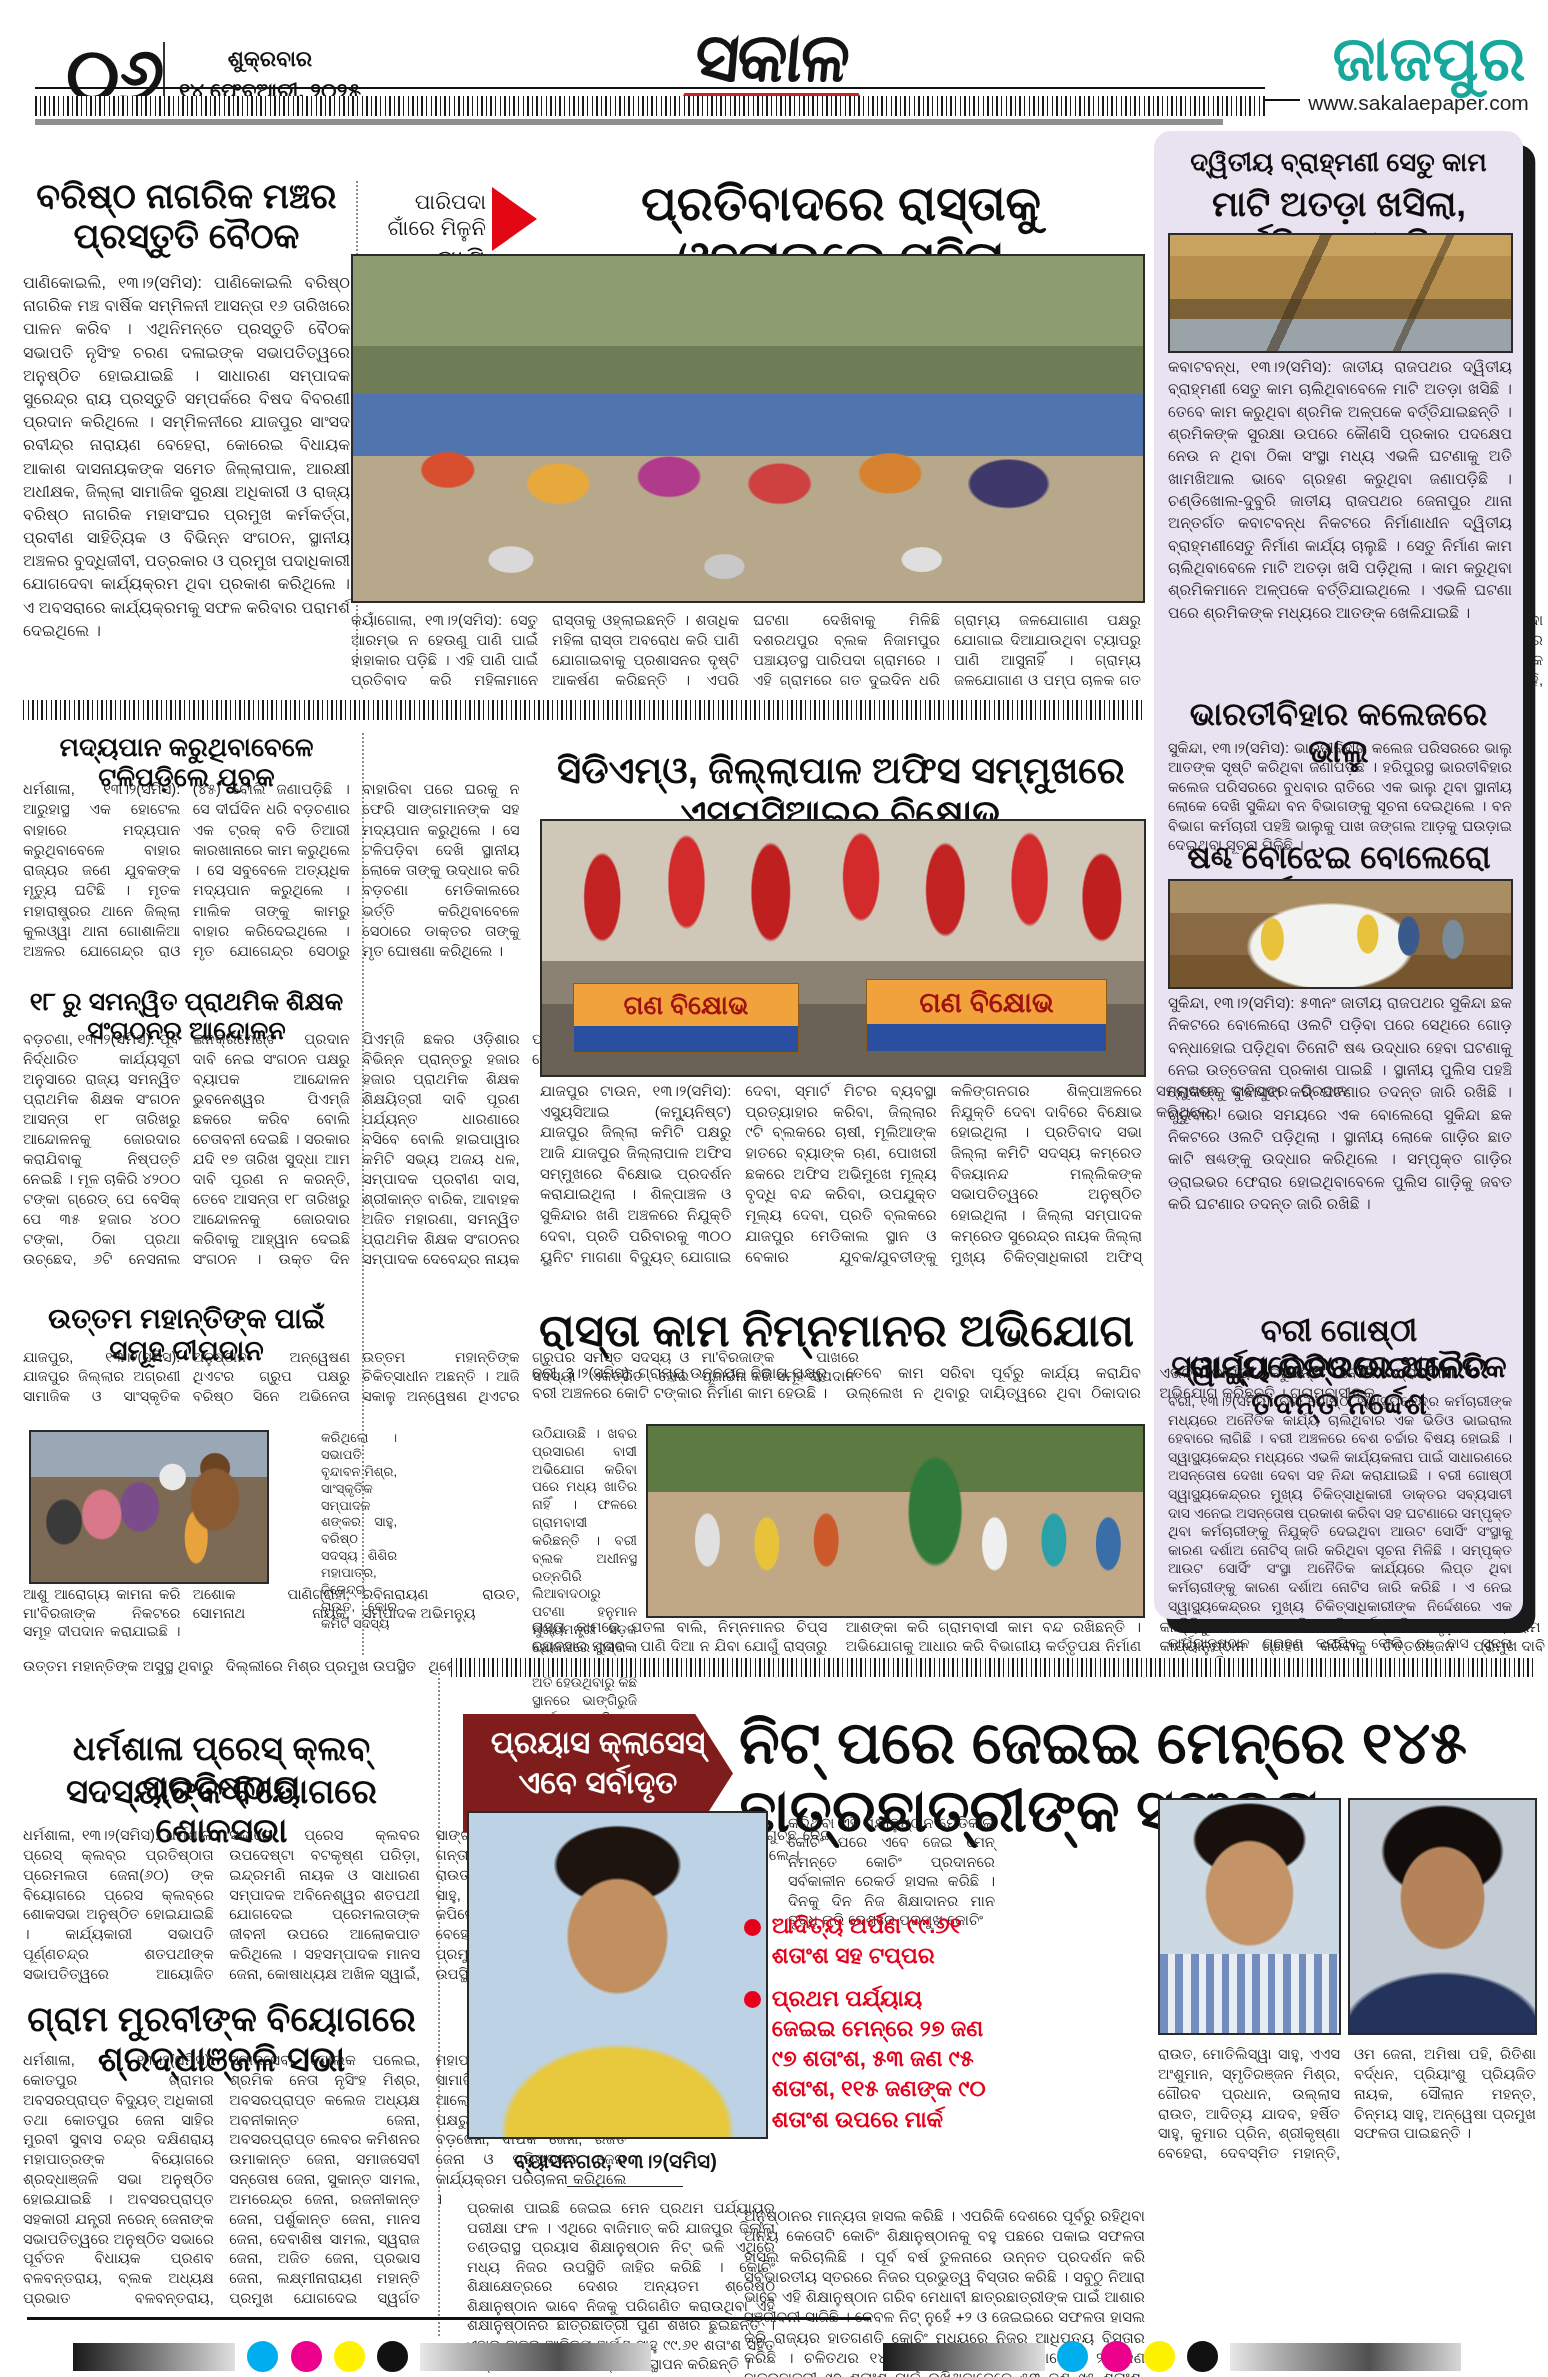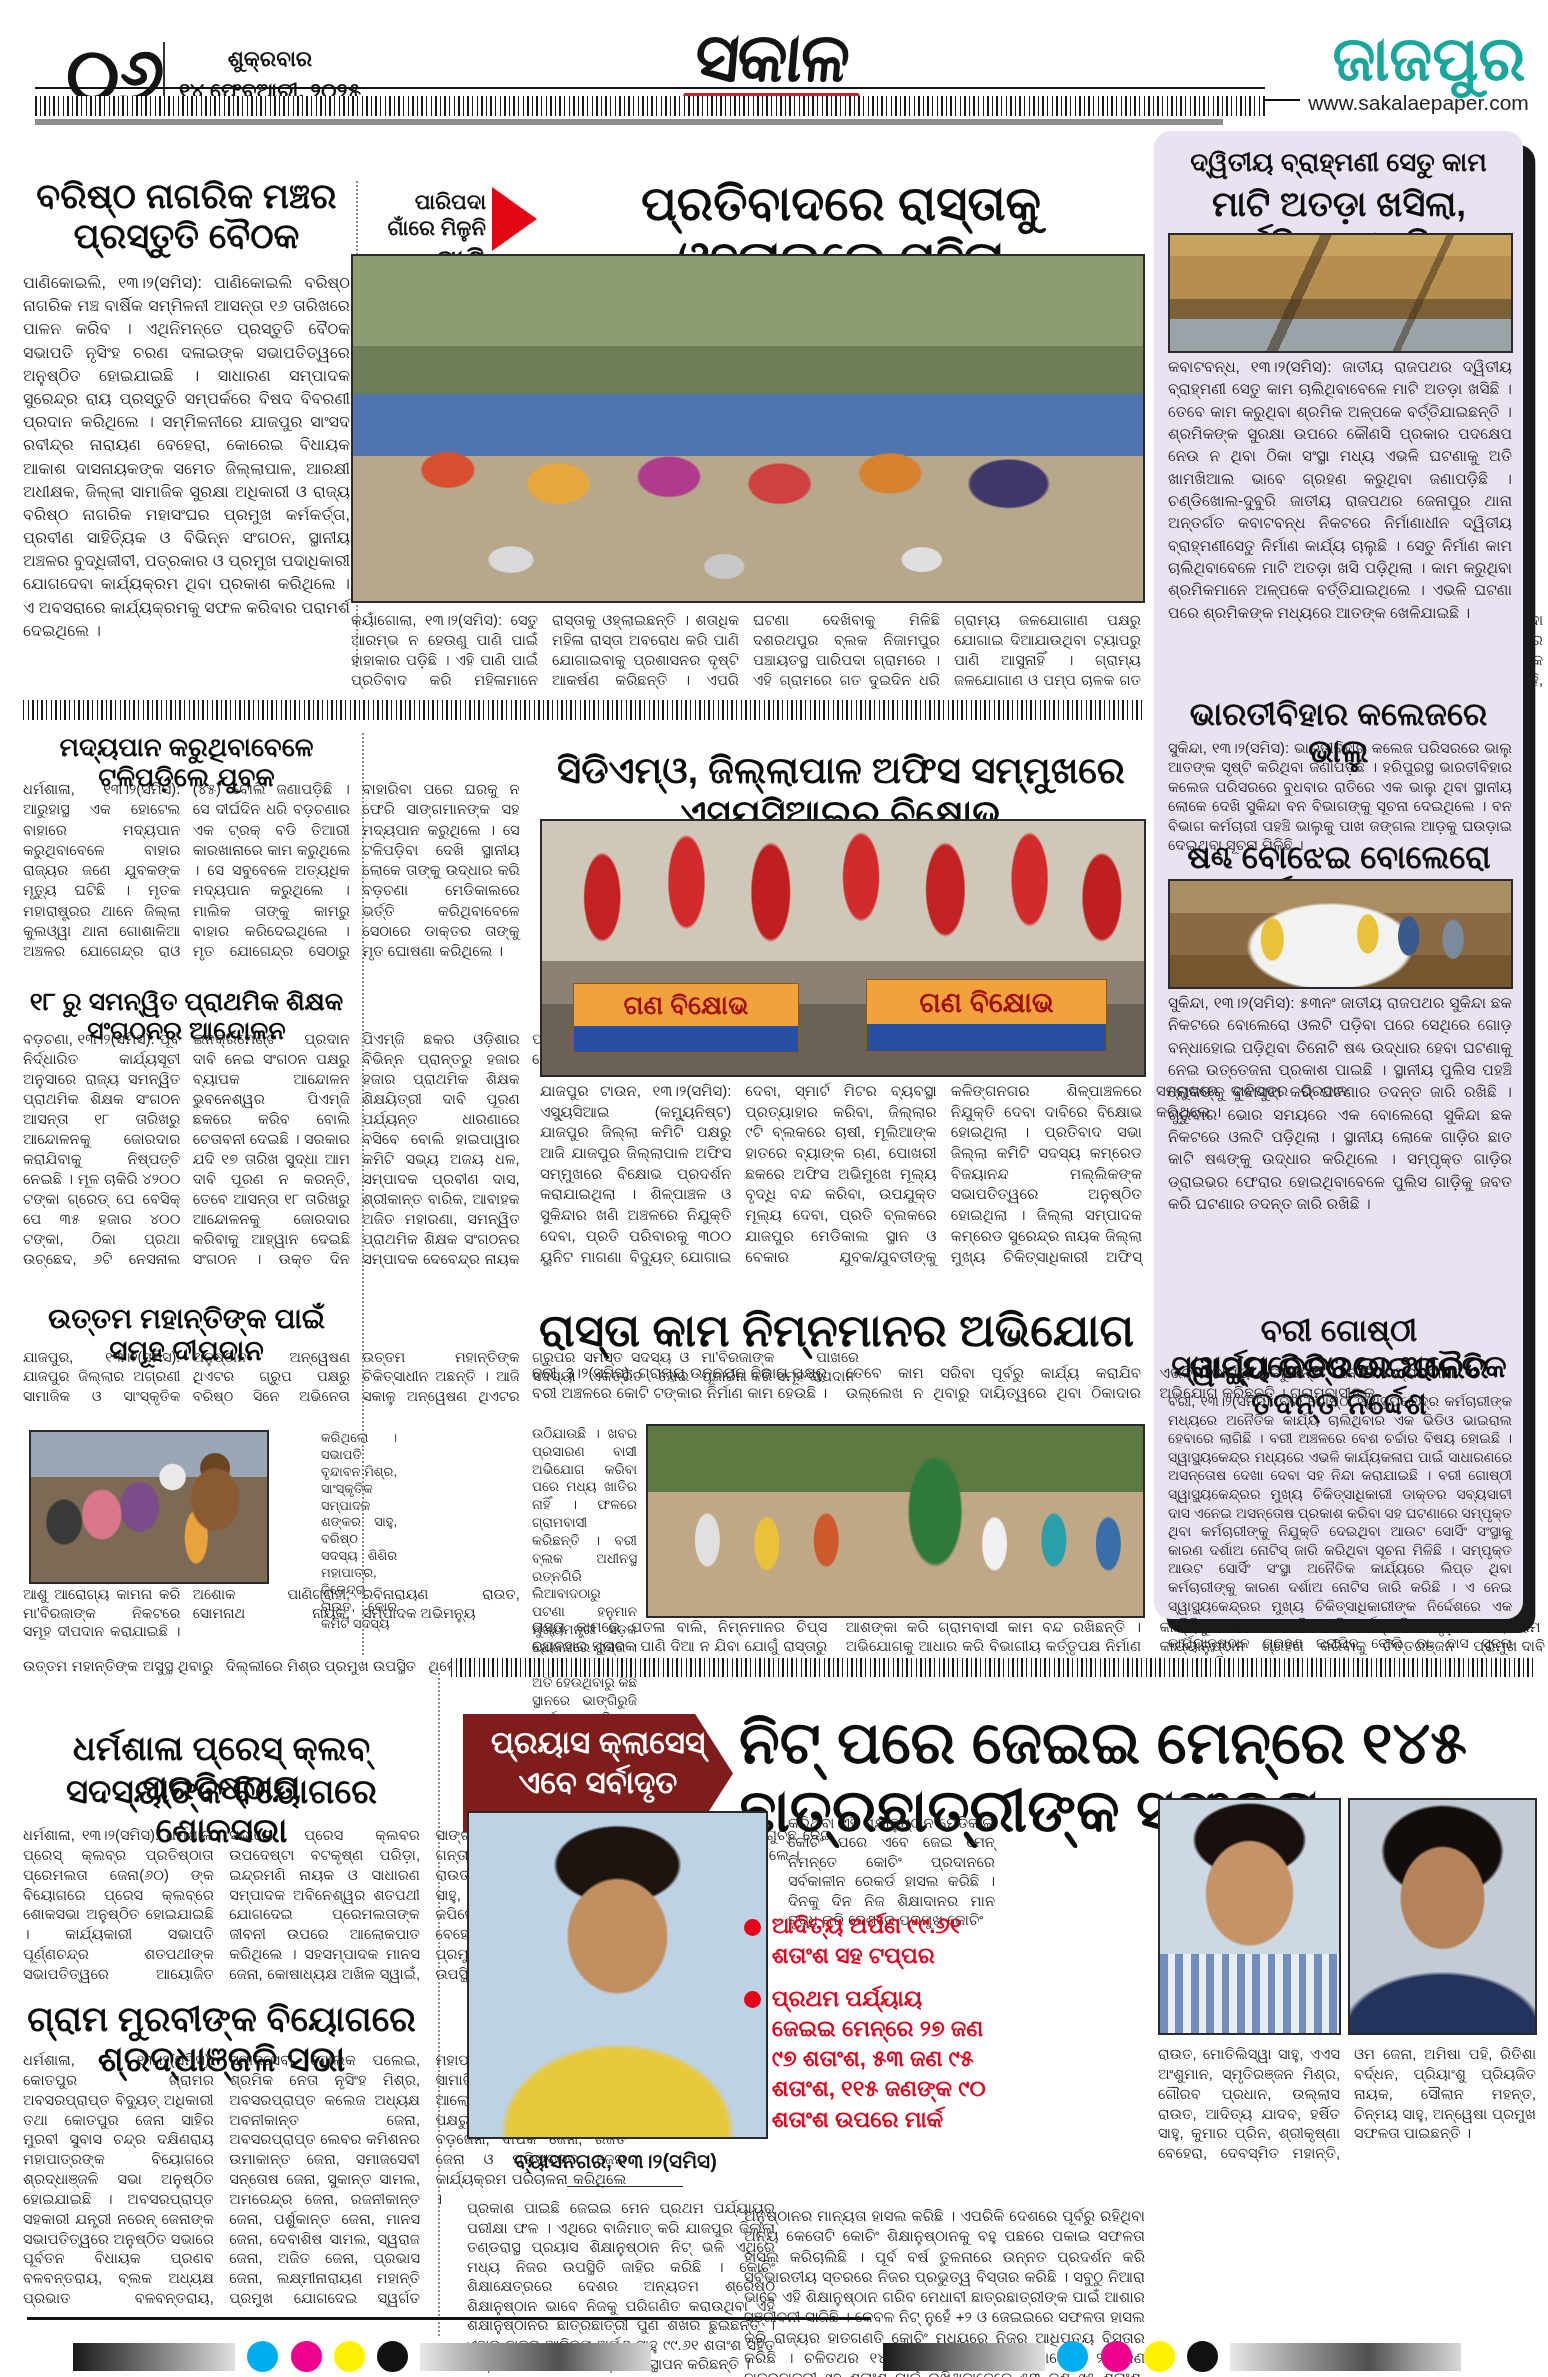--- a/index.html
+++ b/index.html
@@ -78,21 +78,21 @@
      radial-gradient(89px 58px at 50% 17%,#17100c 0 60%,transparent 64%),
      repeating-linear-gradient(90deg,rgba(40,80,160,.55) 0 7.7px,rgba(255,255,255,.55) 7.7px 15.4px),
      linear-gradient(180deg,#ccd8e2 0 100%);
      background-size:100% 100%,100% 100%,100% 34%,100% 100%;
      background-position:0 0,0 0,0 100%,0 0;background-repeat:no-repeat;}
   .ph-woman{background:
      radial-gradient(68px 83px at 50% 42%,#b5835a 0 60%,transparent 63%),
      radial-gradient(96px 73px at 50% 22%,#120d0a 0 60%,transparent 64%),
      radial-gradient(154px 93px at 50% 100%,#24335c 0 62%,transparent 66%),
      linear-gradient(180deg,#c3ccd4 0 100%);}
-  .kickline{font-weight:700;text-align:right;line-height:1.25;}
+  .kickline{font-weight:400;text-align:right;line-height:1.25;}
   .arrow-right{width:0;height:0;border-top:32px solid transparent;border-bottom:32px solid transparent;border-left:45px solid #e30613;}
   .purplebox{background:#e9e3f1;border-radius:17px;box-shadow:12.3px 14px 0 0 #1a1a1a;}
   .greenkick{background:#7f1d1d;color:#fff;font-weight:800;text-align:center;
      clip-path:polygon(0 0,86% 0,100% 50%,86% 100%,0 100%);}
   .bullets{color:#e60019;font-weight:700;font-size:22.4px;line-height:1.35;}
   .bullets .bi{display:flex;gap:10.8px;margin-bottom:12.3px;}
   .bullets .dotc{width:17px;height:17px;border-radius:50%;background:#e60019;flex:0 0 auto;margin-top:7.7px;}
   .regs{display:flex;align-items:center;gap:12.3px;}
   .regs .grad1{width:162px;height:28px;background:linear-gradient(90deg,#1a1a1a,#4a4a4a,#7a7a7a,#ababab,#e0e0e0);}
   .regs .grad2{width:231px;height:28px;background:linear-gradient(90deg,#e8e8e8,#b0b0b0,#808080,#505050,#9a9a9a,#d8d8d8);}

